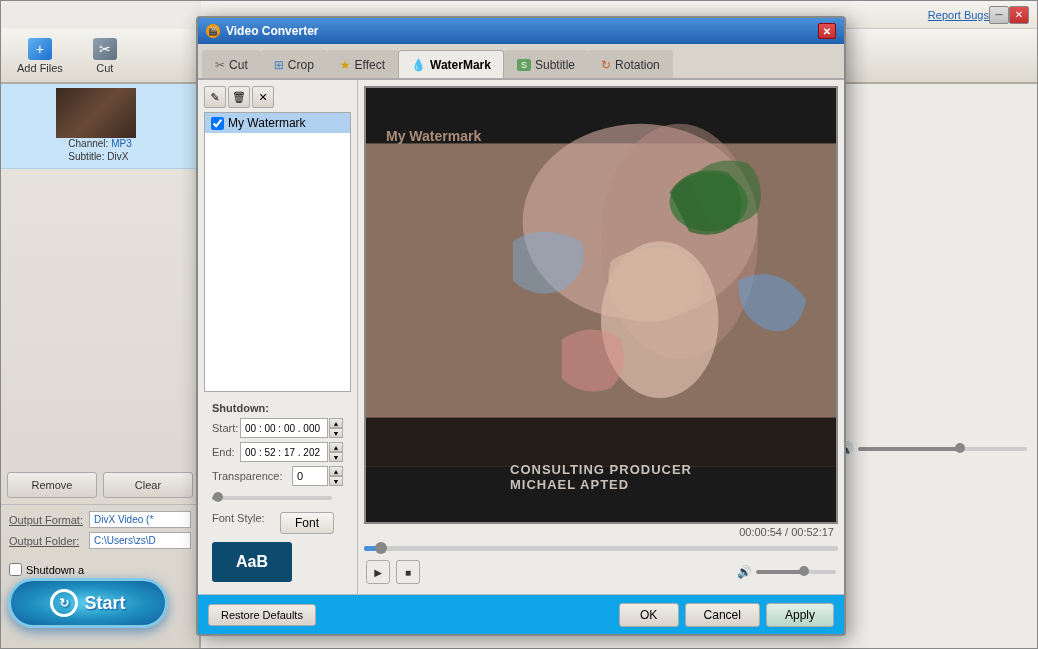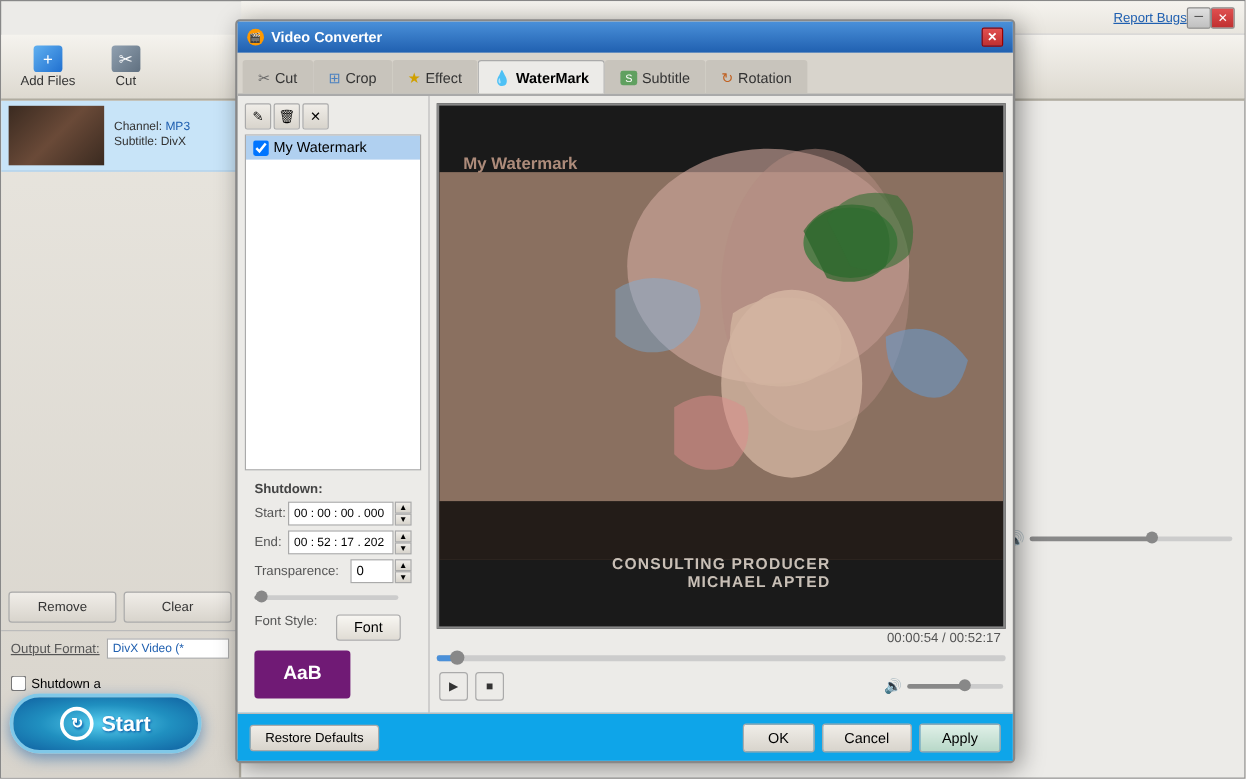--- a/index.html
+++ b/index.html
@@ -96,20 +96,21 @@
     .file-list {
       flex: 1;
       overflow: hidden;
     }
     .file-item {
       display: flex;
       align-items: center;
       padding: 4px 6px;
       background: #c8e4f8;
       border-bottom: 1px solid #b0d0e8;
+      flex-direction: column;
     }
     .file-thumb {
       width: 80px; height: 50px;
       background: #1a1a1a;
       margin-right: 8px;
       flex-shrink: 0;
       display: flex; align-items: center; justify-content: center;
       overflow: hidden;
     }
     .file-info { font-size: 10px; color: #333; }
@@ -390,21 +391,21 @@
       padding: 3px 14px;
       background: linear-gradient(to bottom, #f8f6f2, #e0dcd4);
       border: 1px solid #aaa;
       border-radius: 3px;
       cursor: pointer;
       font-size: 12px;
     }
 
     .font-preview {
       width: 80px; height: 40px;
-      background: #701a75;
+      background: #0c4a6e;
       border-radius: 3px;
       display: flex; align-items: center; justify-content: center;
       color: white; font-size: 16px; font-weight: bold;
       margin-top: 8px;
     }
 
     
     .video-area {
       flex: 1;
       display: flex; flex-direction: column;
@@ -424,21 +425,21 @@
       font-size: 14px;
       font-weight: bold;
     }
     .video-text {
       position: absolute;
       bottom: 60px; left: 50%;
       transform: translateX(-50%);
       color: rgba(220,210,200,0.9);
       font-size: 13px;
       font-weight: bold;
-      text-align: right;
+      text-align: left;
       letter-spacing: 1px;
     }
 
     .video-time {
       display: flex; justify-content: flex-end;
       color: #555; font-size: 11px;
       padding: 2px 4px;
     }
     .video-seekbar {
       margin: 2px 0;
@@ -568,20 +569,24 @@
 
     <div class="remove-clear-bar">
       <button>Remove</button>
       <button>Clear</button>
     </div>
 
     <div class="output-section">
       <div class="output-row">
         <span class="output-label">Output Format:</span>
         <span class="output-value">DivX Video (*</span>
+      </div>
+      <div class="output-row">
+        <span class="output-label">Output Folder:</span>
+        <span class="output-value">C:\Users\zs\D</span>
       </div>
     </div>
 
     <div class="shutdown-row">
       <input type="checkbox" style="">
       <span>Shutdown a</span>
     </div>
 
     <div class="start-btn" style="position:relative;margin:8px auto;width:160px;height:50px;border-radius:28px;">
       <div class="start-icon">↻</div>

